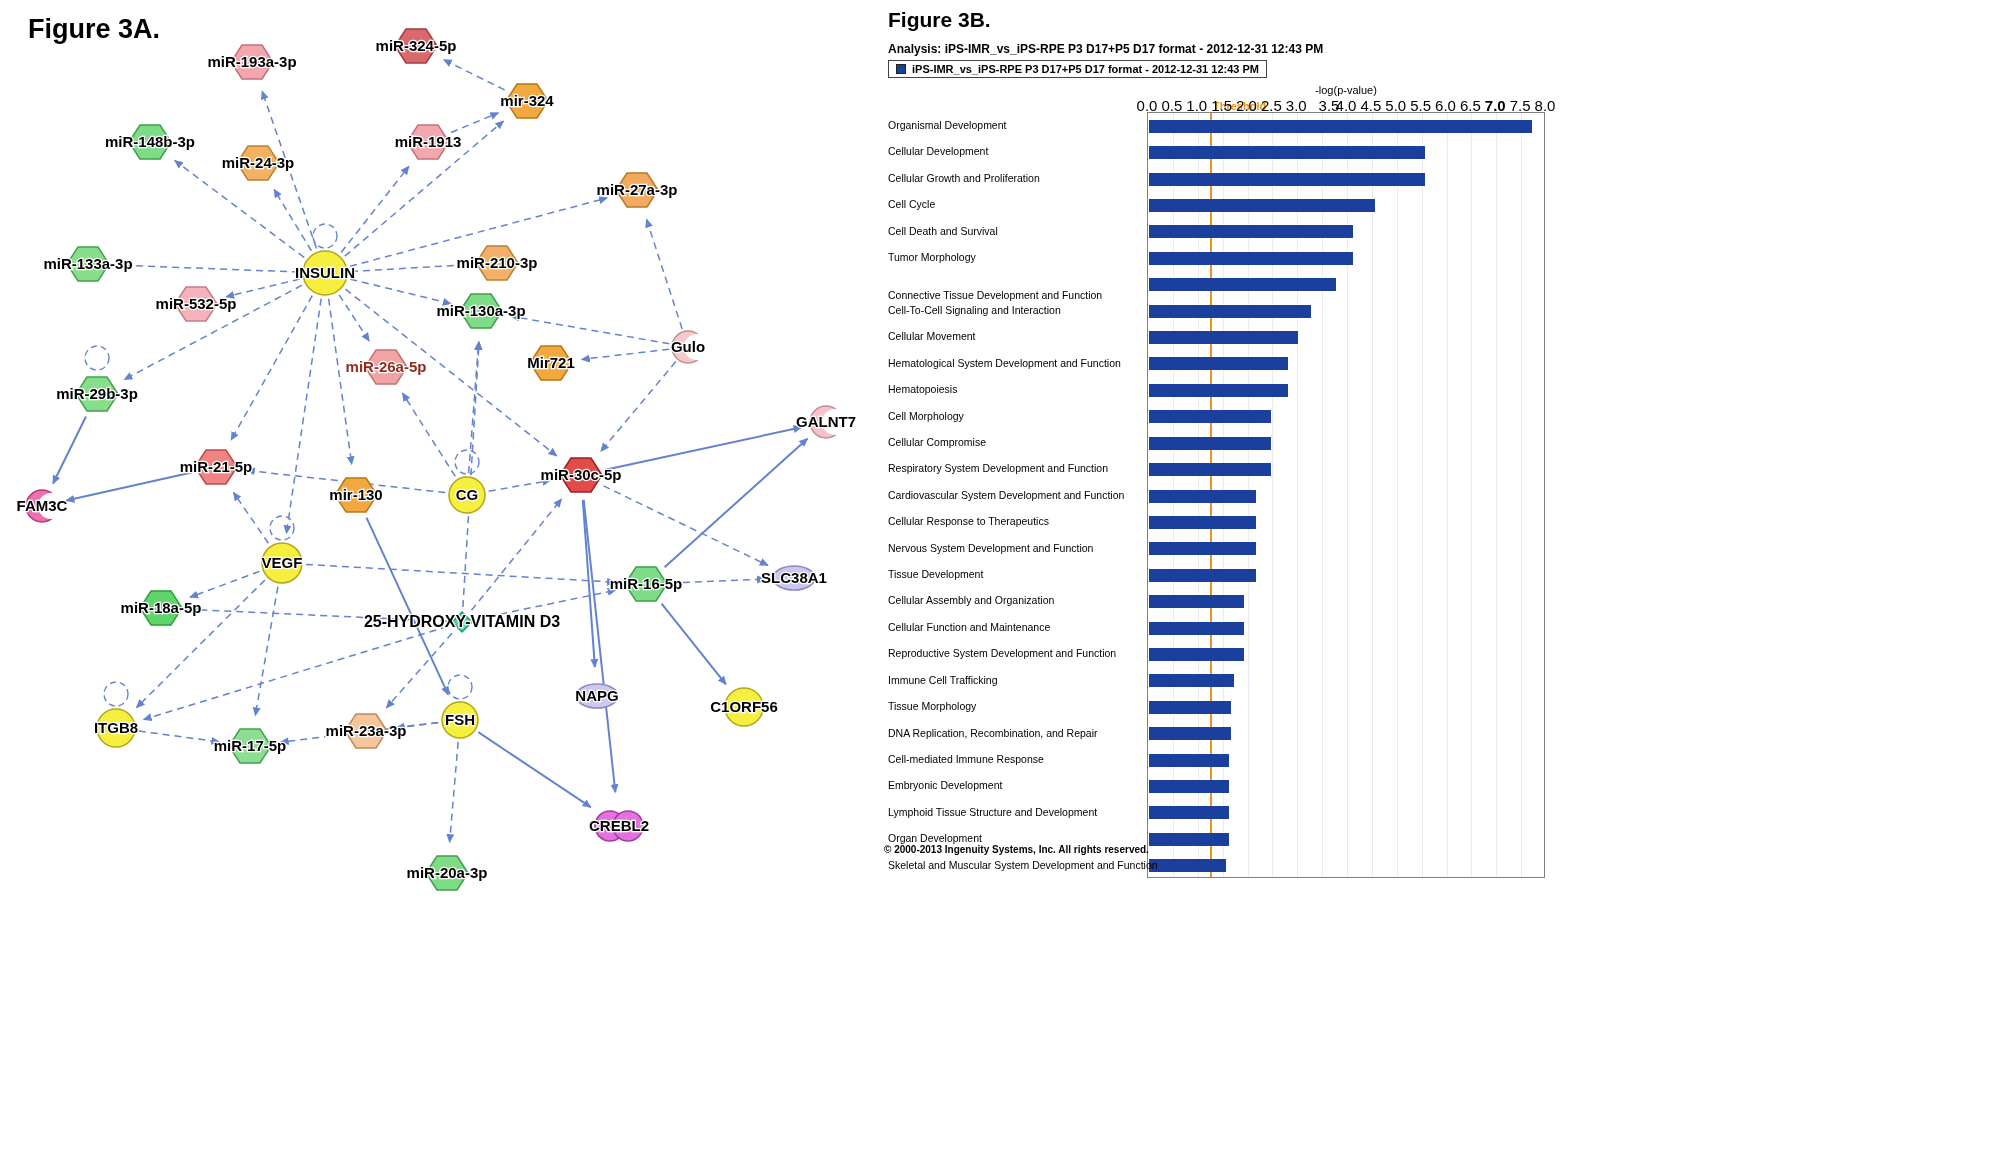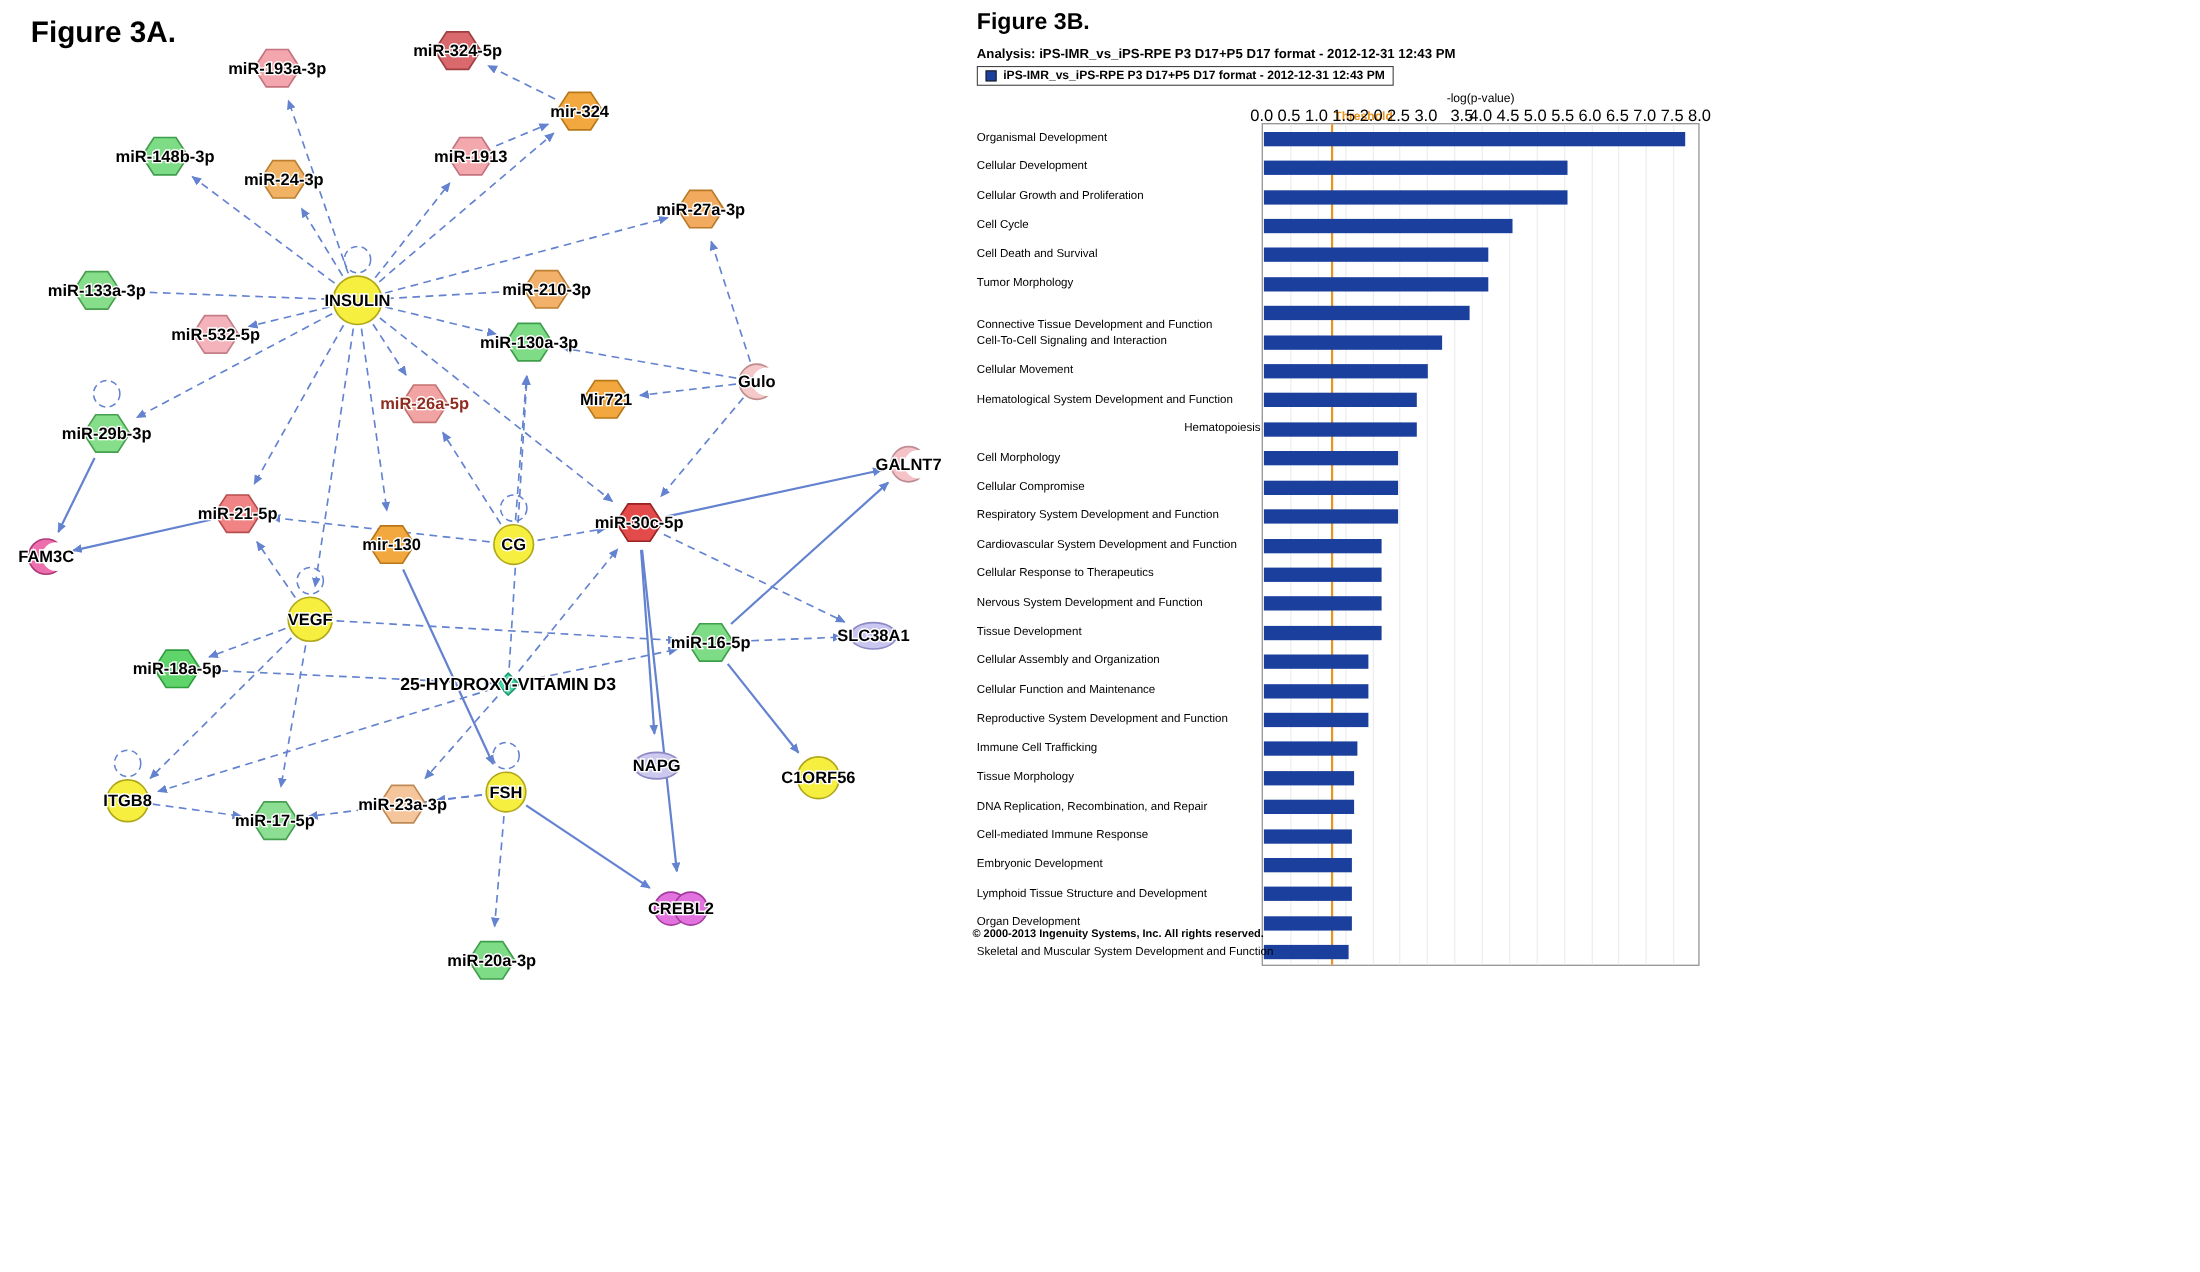--- a/index.html
+++ b/index.html
@@ -308,34 +308,34 @@
       <span class="tick" style="left: 366.5px;">2.0</span>
       <span class="tick" style="left: 391.375px;">2.5</span>
       <span class="tick" style="left: 416.25px;">3.0</span>
       <span class="tick" style="left: 449px;">3.5</span>
       <span class="tick" style="left: 466px;">4.0</span>
       <span class="tick" style="left: 490.875px;">4.5</span>
       <span class="tick" style="left: 515.75px;">5.0</span>
       <span class="tick" style="left: 540.625px;">5.5</span>
       <span class="tick" style="left: 565.5px;">6.0</span>
       <span class="tick" style="left: 590.375px;">6.5</span>
-      <span class="tick" style="left: 615.25px;">7.0</span>
+      <span class="tick" style="left: 615.25px; font-weight: bold;">7.0</span>
       <span class="tick" style="left: 640.125px;">7.5</span>
       <span class="tick" style="left: 665px;">8.0</span>
       <div class="cat" style="top: 112px; height: 26.4138px; line-height: 26.4138px;">Organismal Development</div>
       <div class="cat" style="top: 138.414px; height: 26.4138px; line-height: 26.4138px;">Cellular Development</div>
       <div class="cat" style="top: 164.828px; height: 26.4138px; line-height: 26.4138px;">Cellular Growth and Proliferation</div>
       <div class="cat" style="top: 191.241px; height: 26.4138px; line-height: 26.4138px;">Cell Cycle</div>
       <div class="cat" style="top: 217.655px; height: 26.4138px; line-height: 26.4138px;">Cell Death and Survival</div>
       <div class="cat" style="top: 244.069px; height: 26.4138px; line-height: 26.4138px;">Tumor Morphology</div>
       <div class="cat" style="top: 270.483px; height: 26.4138px; line-height: 26.4138px; margin-top: 12px;">Connective Tissue Development and Function</div>
       <div class="cat" style="top: 296.897px; height: 26.4138px; line-height: 26.4138px;">Cell-To-Cell Signaling and Interaction</div>
       <div class="cat" style="top: 323.31px; height: 26.4138px; line-height: 26.4138px;">Cellular Movement</div>
       <div class="cat" style="top: 349.724px; height: 26.4138px; line-height: 26.4138px;">Hematological System Development and Function</div>
-      <div class="cat" style="top: 376.138px; height: 26.4138px; line-height: 26.4138px; text-align: right;">Hematopoiesis</div>
+      <div class="cat" style="top: 376.138px; height: 26.4138px; line-height: 26.4138px;">Hematopoiesis</div>
       <div class="cat" style="top: 402.552px; height: 26.4138px; line-height: 26.4138px;">Cell Morphology</div>
       <div class="cat" style="top: 428.966px; height: 26.4138px; line-height: 26.4138px;">Cellular Compromise</div>
       <div class="cat" style="top: 455.379px; height: 26.4138px; line-height: 26.4138px;">Respiratory System Development and Function</div>
       <div class="cat" style="top: 481.793px; height: 26.4138px; line-height: 26.4138px;">Cardiovascular System Development and Function</div>
       <div class="cat" style="top: 508.207px; height: 26.4138px; line-height: 26.4138px;">Cellular Response to Therapeutics</div>
       <div class="cat" style="top: 534.621px; height: 26.4138px; line-height: 26.4138px;">Nervous System Development and Function</div>
       <div class="cat" style="top: 561.034px; height: 26.4138px; line-height: 26.4138px;">Tissue Development</div>
       <div class="cat" style="top: 587.448px; height: 26.4138px; line-height: 26.4138px;">Cellular Assembly and Organization</div>
       <div class="cat" style="top: 613.862px; height: 26.4138px; line-height: 26.4138px;">Cellular Function and Maintenance</div>
       <div class="cat" style="top: 640.276px; height: 26.4138px; line-height: 26.4138px;">Reproductive System Development and Function</div>

